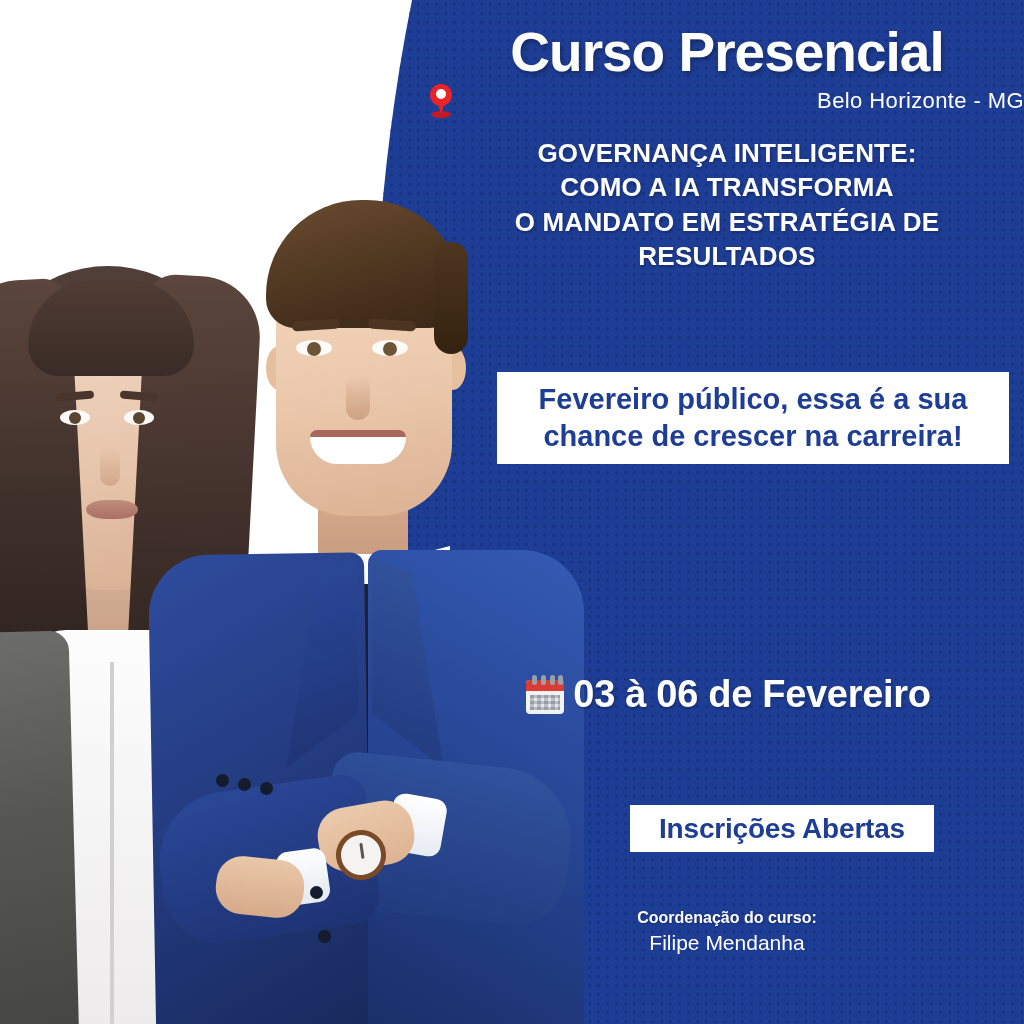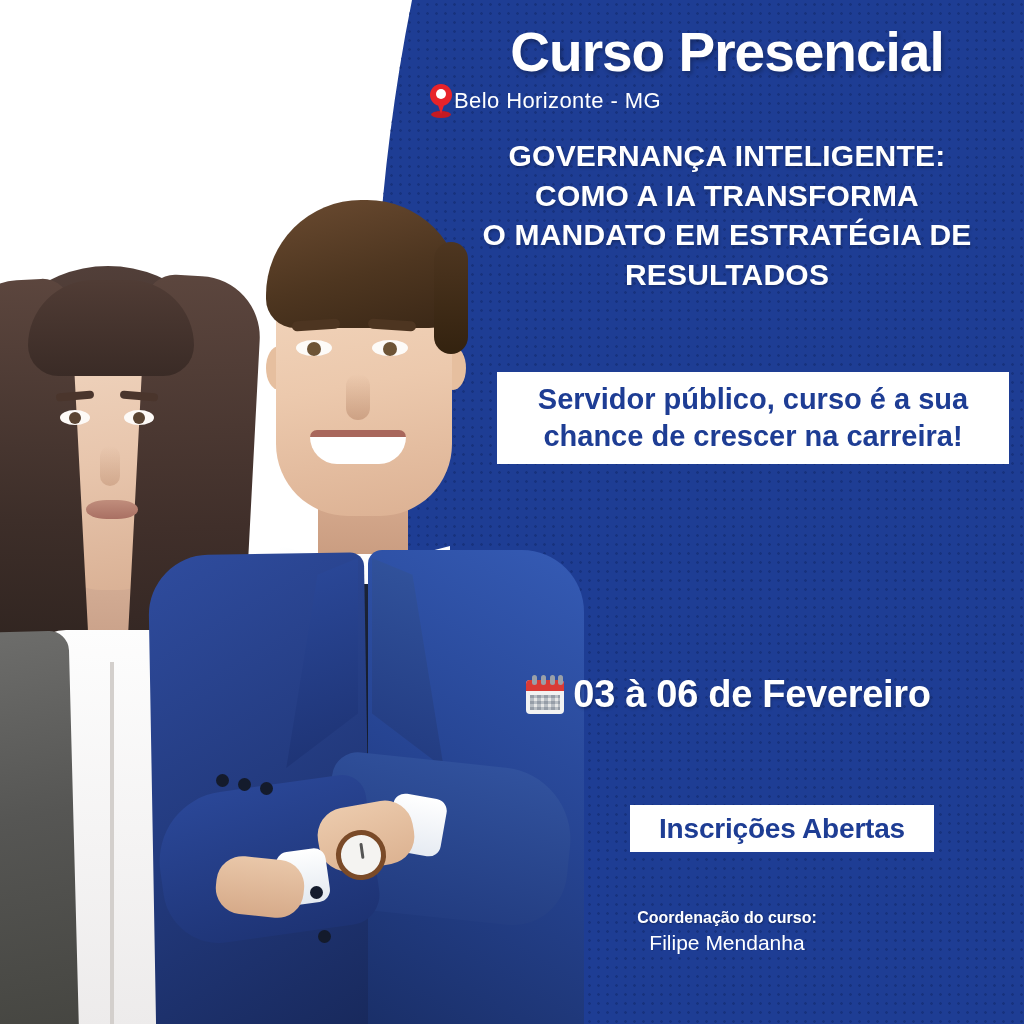--- a/index.html
+++ b/index.html
@@ -202,21 +202,21 @@
   
   .content { position:absolute; left:430px; top:0; width:594px; height:1024px; z-index:6; }
 
   .title {
     position:absolute; left:0; top:20px; width:594px; text-align:center;
     font-size:55px; font-weight:bold; color:#ffffff; letter-spacing:-1px;
     text-shadow:2px 3px 4px rgba(0,0,0,.28);
   }
   .location {
     position:absolute; left:0; top:84px; width:594px;
-    display:flex; align-items:center; justify-content:flex-start; gap:2px;
+    display:flex; align-items:center; justify-content:space-between; gap:2px;
   }
   .pin { width:22px; height:34px; position:relative; flex:0 0 auto; }
   .pin-head {
     position:absolute; left:0; top:0; width:22px; height:22px;
     background:#e8232a; border-radius:50%;
   }
   .pin-head::after {
     content:""; position:absolute; left:6px; top:5px; width:10px; height:10px;
     background:#ffffff; border-radius:50%;
   }
@@ -227,21 +227,21 @@
   .pin-shadow {
     position:absolute; left:1px; top:27px; width:20px; height:7px;
     background:#c41a22; border-radius:50%;
   }
   .location-text {
     font-size:22px; font-weight:500; color:#ffffff; letter-spacing:.4px;
   }
 
   .headline {
     position:absolute; left:10px; top:136px; width:574px; text-align:center;
-    font-size:30px; font-weight:bold; color:#ffffff; line-height:1.32;
+    font-size:26px; font-weight:bold; color:#ffffff; line-height:1.32;
     letter-spacing:.2px; text-shadow:1px 2px 3px rgba(0,0,0,.25);
   }
   .headline div { white-space:nowrap; }
 
   .highlight-box {
     position:absolute; left:67px; top:372px; width:512px; height:92px;
     background:#ffffff; display:flex; flex-direction:column;
     align-items:center; justify-content:center;
   }
   .highlight-box div {
@@ -378,21 +378,21 @@
     </div>
 
     <div class="headline">
       <div>GOVERNANÇA INTELIGENTE:</div>
       <div>COMO A IA TRANSFORMA</div>
       <div>O MANDATO EM ESTRATÉGIA DE</div>
       <div>RESULTADOS</div>
     </div>
 
     <div class="highlight-box">
-      <div>Servidor público, curso é a sua</div>
+      <div>Fevereiro público, essa é a sua</div>
       <div>chance de crescer na carreira!</div>
     </div>
 
 
     <div class="date-row">
       <span class="cal">
         <span class="cal-body"></span>
         <span class="cal-top"></span>
         <span class="cal-grid"></span>
         <span class="cal-ring r1"></span>

